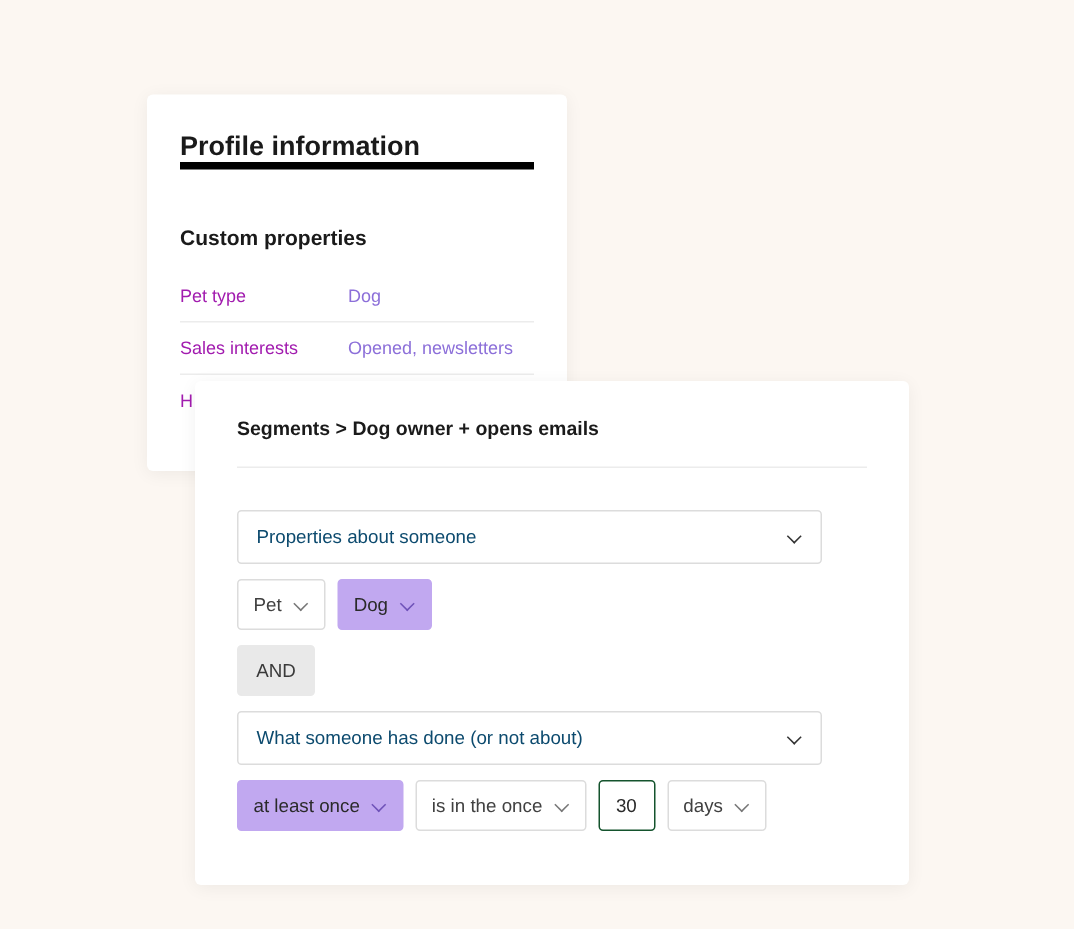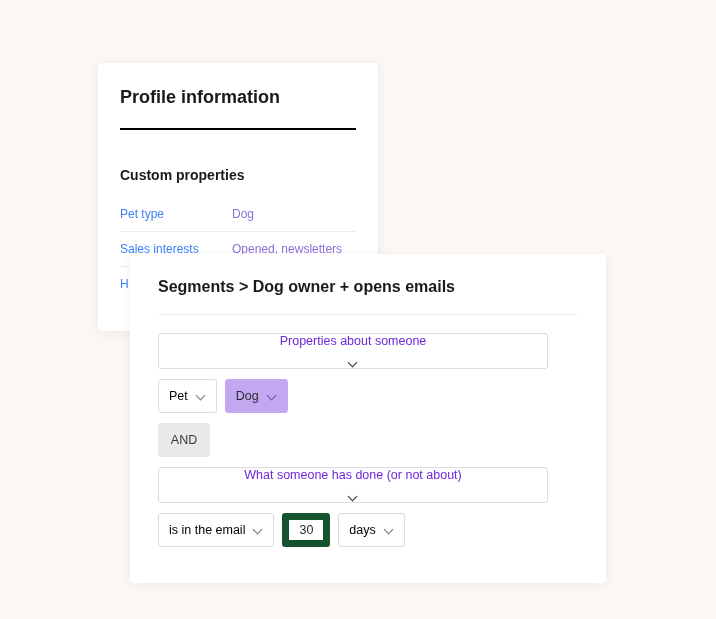--- a/index.html
+++ b/index.html
@@ -20,87 +20,85 @@
     .card-profile {
       left: 98px;
       top: 63px;
       width: 280px;
       padding: 24px 22px 30px 22px;
     }
     .profile-title {
       font-size: 18px;
       font-weight: 700;
       color: #1a1a1a;
-      padding-bottom: 20px;
-      border-bottom: 2px solid #000000;
+      border-bottom: 5px solid #000000;
     }
     .profile-subtitle {
       font-size: 14px;
       font-weight: 700;
       color: #1a1a1a;
       margin-top: 37px;
       margin-bottom: 14px;
     }
     .prop-row {
       display: flex;
       font-size: 12px;
       padding: 10px 0;
       border-bottom: 1px solid #ececec;
     }
     .prop-row:last-child { border-bottom: none; }
     .prop-label {
-      color: #3b82f6;
+      color: #a21caf;
       width: 112px;
     }
     .prop-value {
       color: #8c6fd9;
     }
     .card-segments {
       left: 130px;
       top: 254px;
       width: 476px;
       padding: 24px 28px 36px 28px;
     }
     .seg-title {
-      font-size: 16px;
+      font-size: 13px;
       font-weight: 700;
       color: #1a1a1a;
       padding-bottom: 18px;
       border-bottom: 1px solid #ececec;
-      margin-bottom: 18px;
+      margin-bottom: 28px;
     }
     .field-wide {
       width: 390px;
       height: 36px;
       border: 1px solid #dcdcdc;
       border-radius: 3px;
       display: flex;
       align-items: center;
       justify-content: space-between;
       padding: 0 12px;
       font-size: 12.5px;
-      color: #6d28d9;
+      color: #0c4a6e;
       background: #fff;
       cursor: pointer;
-      flex-direction: column;
     }
     .row {
       display: flex;
       gap: 8px;
       margin-top: 10px;
     }
     .pill {
       height: 34px;
       border: 1px solid #dcdcdc;
       border-radius: 3px;
       display: flex;
       align-items: center;
       padding: 0 10px;
       font-size: 12.5px;
-      color: #000000;
+      color: #404040;
       background: #fff;
       gap: 8px;
       cursor: pointer;
     }
     .pill-purple {
       background: #c1a8f0;
       border-color: #c1a8f0;
       color: #2a2a2a;
     }
     .pill-grey {
@@ -133,21 +131,21 @@
     .chev-dark::before {
       border-right-color: #333;
       border-bottom-color: #333;
     }
     .chev-purple::before {
       border-right-color: #6f52b8;
       border-bottom-color: #6f52b8;
     }
     .val-box {
       height: 34px;
-      border: 7px solid #14532d;
+      border: 1px solid #14532d;
       border-radius: 3px;
       display: flex;
       align-items: center;
       justify-content: center;
       padding: 0 10px;
       font-size: 12.5px;
       color: #2a2a2a;
       background: #fff;
       min-width: 38px;
     }
@@ -198,22 +196,26 @@
   </div>
 
   <div style="height:10px"></div>
 
   <div class="field-wide">
     <span>What someone has done (or not about)</span>
     <span class="chev chev-dark"></span>
   </div>
 
   <div class="row">
+    <div class="pill pill-purple">
+      <span>at least once</span>
+      <span class="chev chev-purple"></span>
+    </div>
     <div class="pill">
-      <span>is in the email</span>
+      <span>is in the once</span>
       <span class="chev"></span>
     </div>
     <div class="val-box">
       <span>30</span>
     </div>
     <div class="pill">
       <span>days</span>
       <span class="chev"></span>
     </div>
   </div>

